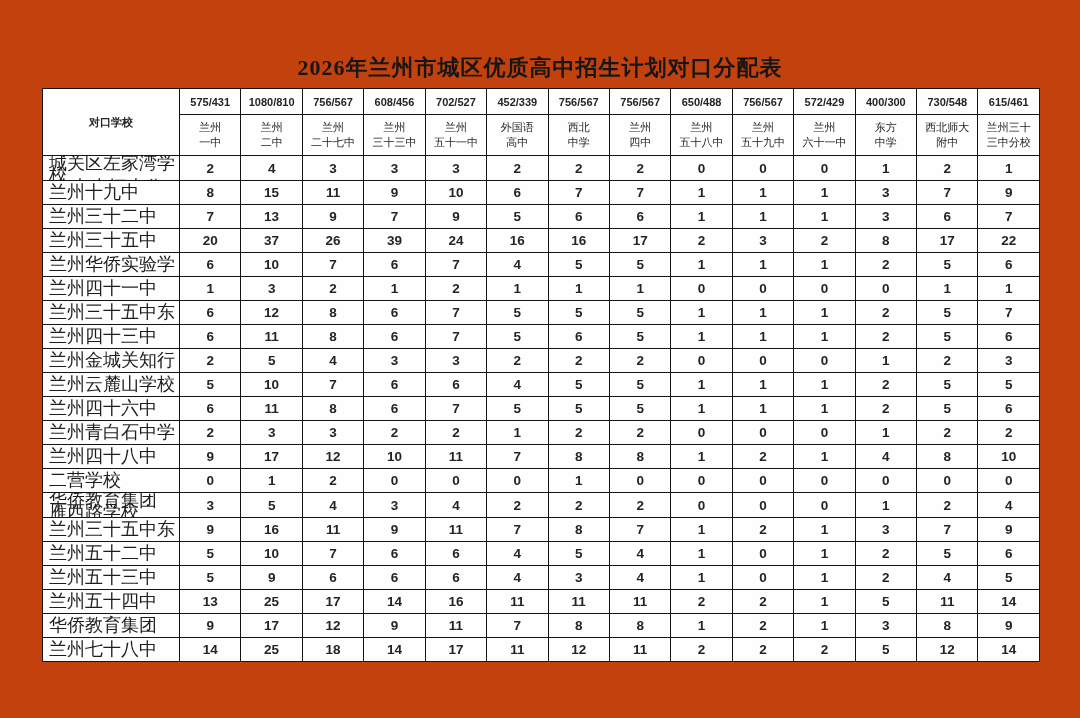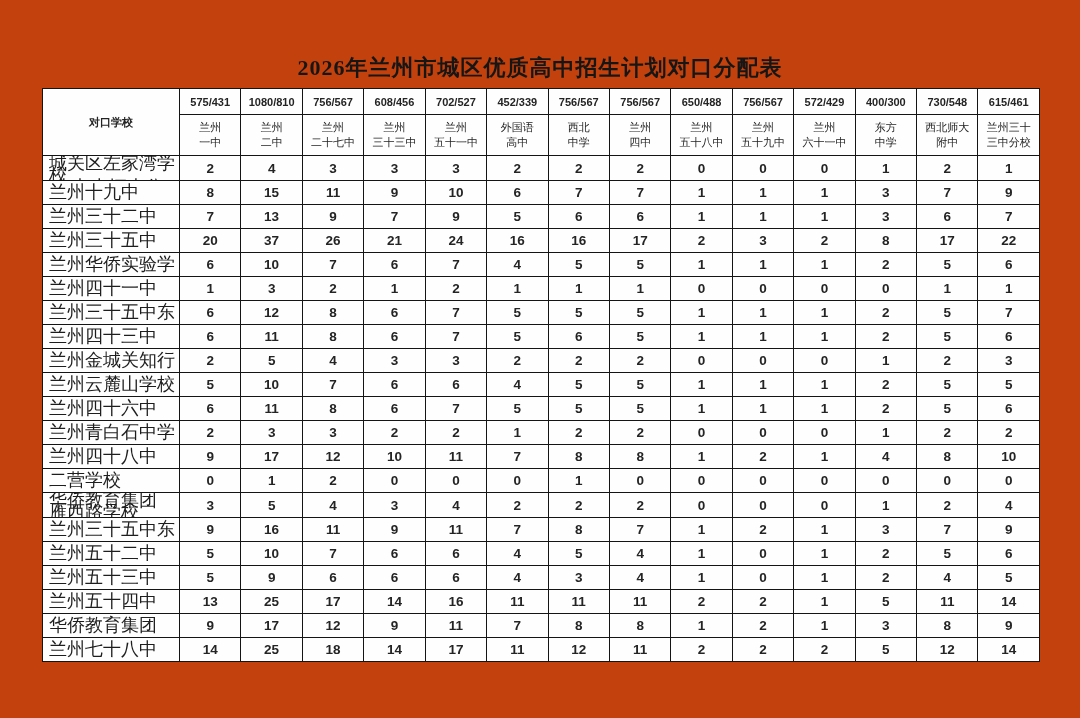--- a/index.html
+++ b/index.html
@@ -161,21 +161,21 @@
           <td>6</td>
           <td>7</td>
         </tr>
         <tr class="data-row">
           <td class="school-cell">
             <div class="school-inner one-line">兰州三十五中</div>
           </td>
           <td>20</td>
           <td>37</td>
           <td>26</td>
-          <td>21</td>
+          <td>39</td>
           <td>24</td>
           <td>16</td>
           <td>16</td>
           <td>17</td>
           <td>2</td>
           <td>3</td>
           <td>2</td>
           <td>8</td>
           <td>17</td>
           <td>22</td>

